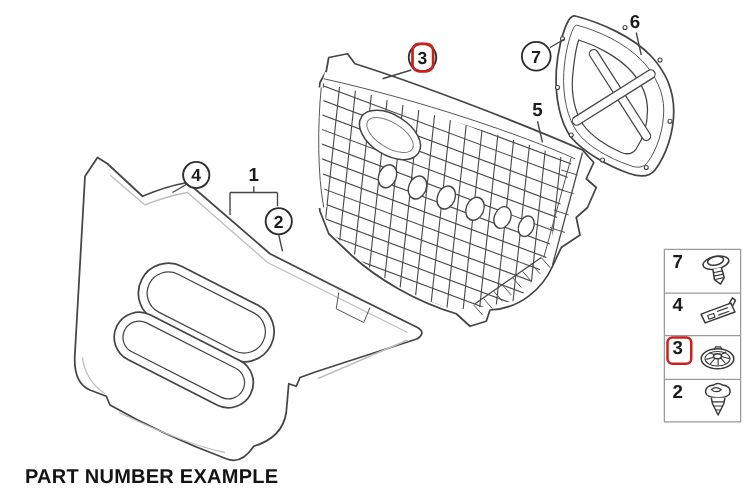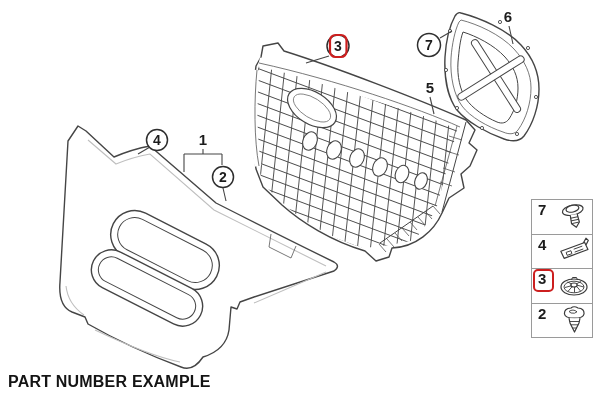--- a/index.html
+++ b/index.html
@@ -3,21 +3,21 @@
 <meta charset="utf-8">
 <style>
   html,body{margin:0;padding:0;}
   body{
     width:600px;height:400px;position:relative;background:#ffffff;overflow:hidden;
     font-family:"Liberation Sans",sans-serif;
   }
   svg text{font-family:"Liberation Sans",sans-serif;}
   .stage{position:absolute;left:0;top:0;}
   .caption{
-    position:absolute;left:8px;top:373px;font-size:16px;font-weight:600;
+    position:absolute;left:20px;top:373px;font-size:16px;font-weight:600;
     letter-spacing:0.2px;color:#141414;white-space:nowrap;
   }
   .legend{
     position:absolute;left:531px;top:199px;width:62px;height:139px;
     border:1px solid #9a9a9a;background:#fff;box-sizing:border-box;
     display:flex;flex-direction:column;
   }
   .legend-row{flex:1;position:relative;border-bottom:1px solid #9a9a9a;}
   .legend-row:last-child{border-bottom:none;}
   .legend-num{

